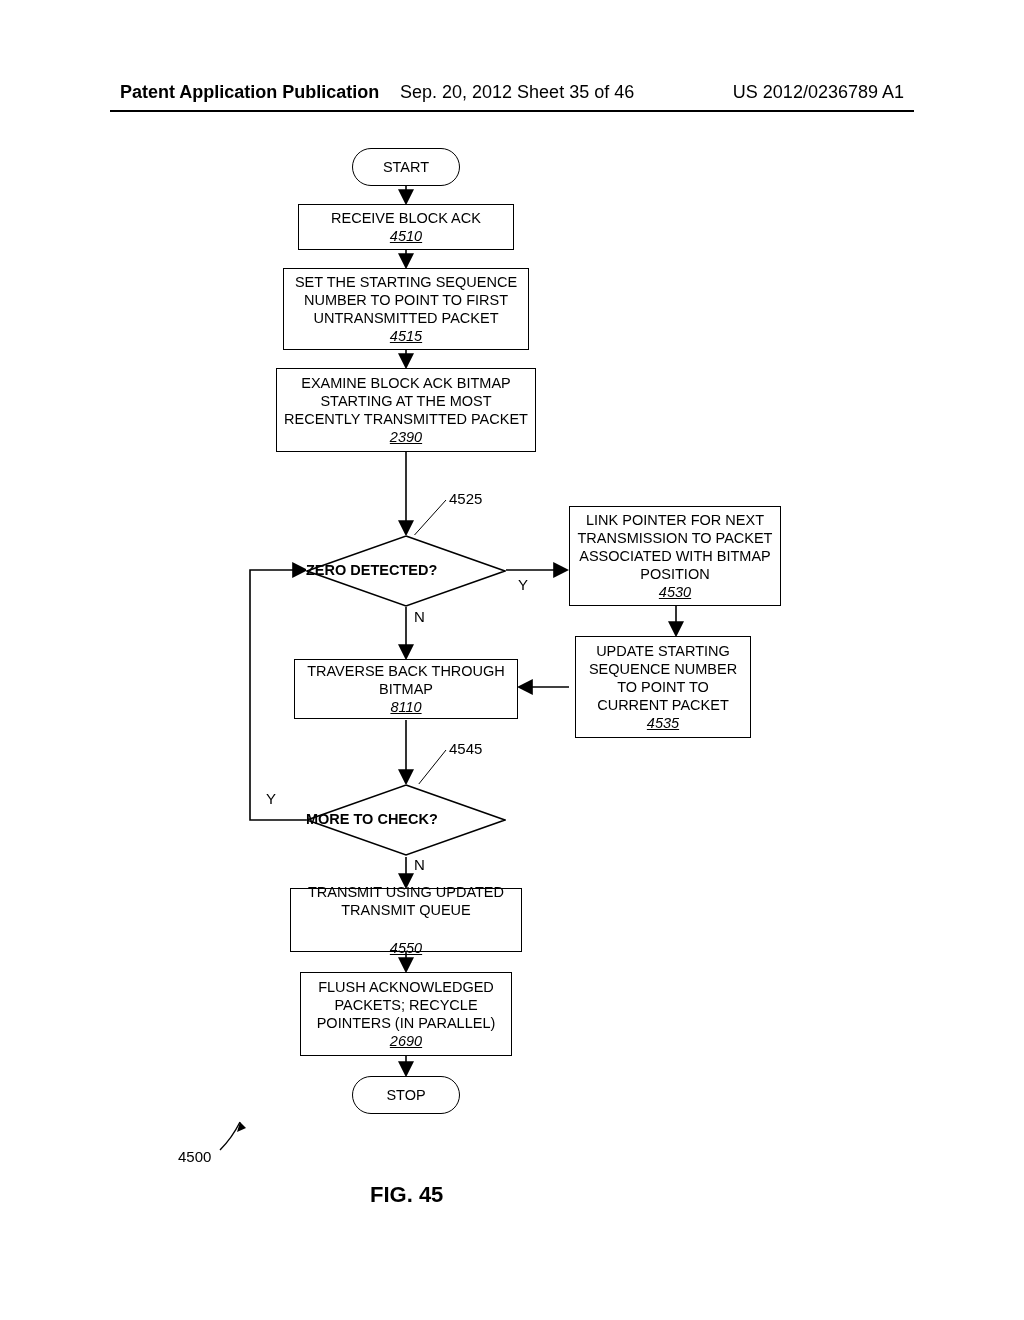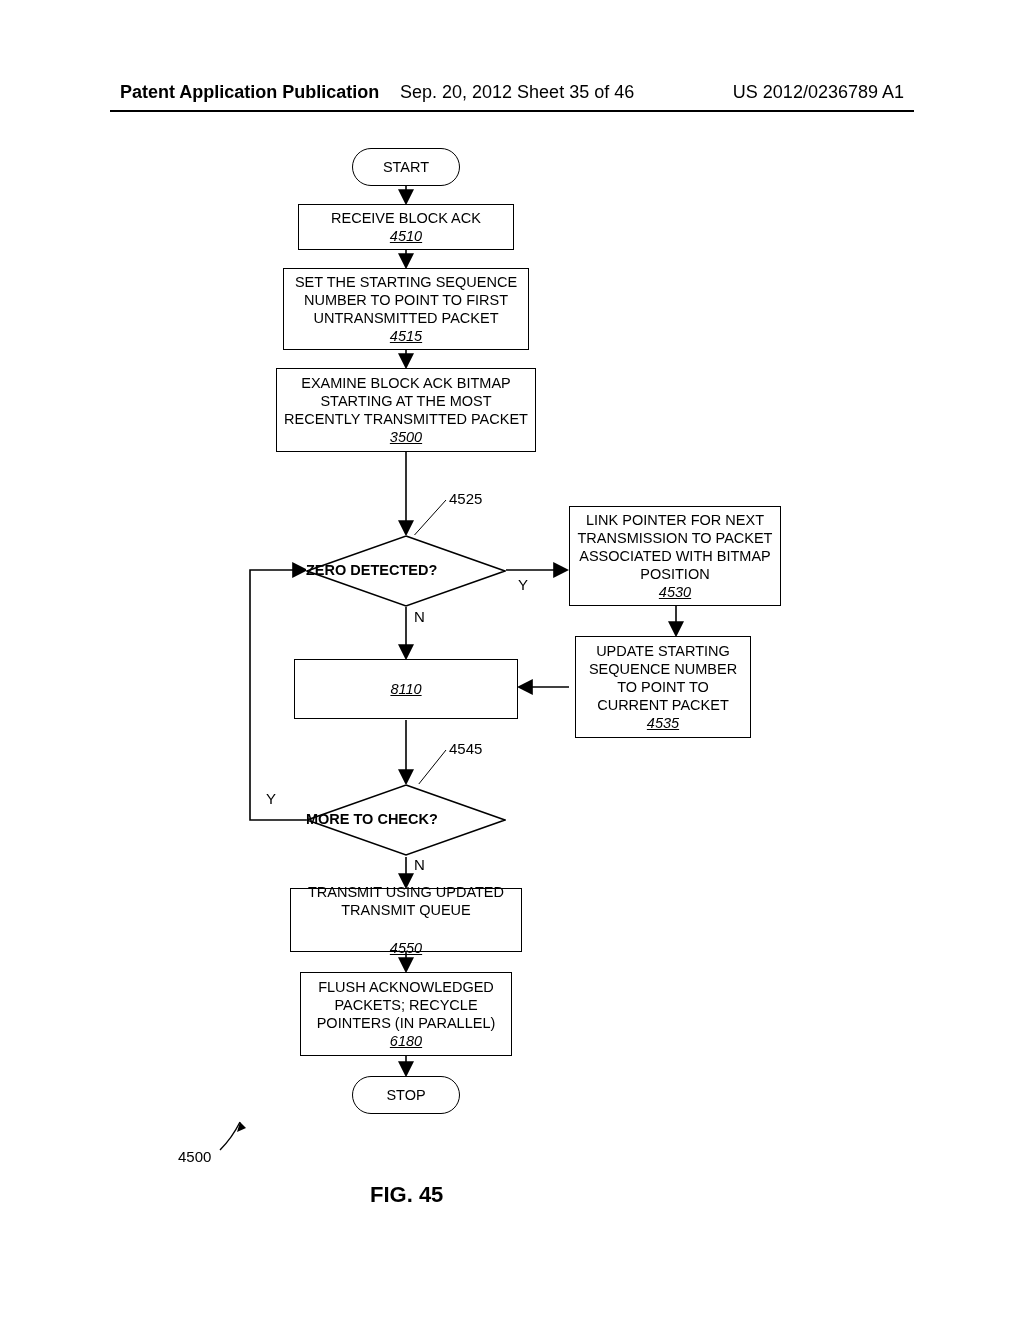--- a/index.html
+++ b/index.html
@@ -155,21 +155,21 @@
       <span class="ref">4510</span>
     </div>
 
     <div class="node" style="left:283px; top:128px; width:246px; height:82px;">
       <span>SET THE STARTING SEQUENCE NUMBER TO POINT TO FIRST UNTRANSMITTED PACKET</span>
       <span class="ref">4515</span>
     </div>
 
     <div class="node" style="left:276px; top:228px; width:260px; height:84px;">
       <span>EXAMINE BLOCK ACK BITMAP STARTING AT THE MOST RECENTLY TRANSMITTED PACKET</span>
-      <span class="ref">3500</span>
+      <span class="ref">2390</span>
     </div>
 
     <div class="diamond" style="left:306px; top:395px; width:200px; height:72px;">
       <svg width="200" height="72">
           <polygon points="100,1 199,36 100,71 1,36" fill="#fff" stroke="#000" stroke-width="1.6"></polygon>
         </svg>
       <div class="dlabel" style="top:27px;">ZERO DETECTED?</div>
     </div>
     <div class="lbl" style="left:449px; top:350px;">4525</div>
     <div class="lbl" style="left:518px; top:436px;">Y</div>
@@ -179,41 +179,42 @@
       <span>LINK POINTER FOR NEXT TRANSMISSION TO PACKET ASSOCIATED WITH BITMAP POSITION</span>
       <span class="ref">4530</span>
     </div>
 
     <div class="node" style="left:569px; top:496px; width:176px; height:102px;margin-left:6px;">
       <span>UPDATE STARTING SEQUENCE NUMBER TO POINT TO CURRENT PACKET</span>
       <span class="ref">4535</span>
     </div>
 
     <div class="node" style="left:294px; top:519px; width:224px; height:60px;">
+      <span>TRAVERSE BACK THROUGH BITMAP</span>
       <span class="ref">8110</span>
     </div>
 
     <div class="diamond" style="left:306px; top:644px; width:200px; height:72px;">
       <svg width="200" height="72">
           <polygon points="100,1 199,36 100,71 1,36" fill="#fff" stroke="#000" stroke-width="1.6"></polygon>
         </svg>
       <div class="dlabel" style="top:27px;">MORE TO CHECK?</div>
     </div>
     <div class="lbl" style="left:449px; top:600px;">4545</div>
     <div class="lbl" style="left:266px; top:650px;">Y</div>
     <div class="lbl" style="left:414px; top:716px;">N</div>
 
     <div class="node" style="left:290px; top:748px; width:232px; height:64px;gap:19px;">
       <span>TRANSMIT USING UPDATED TRANSMIT QUEUE</span>
       <span class="ref">4550</span>
     </div>
 
     <div class="node" style="left:300px; top:832px; width:212px; height:84px;">
       <span>FLUSH ACKNOWLEDGED PACKETS; RECYCLE POINTERS (IN PARALLEL)</span>
-      <span class="ref">6180</span>
+      <span class="ref">2690</span>
     </div>
 
     <div class="node terminator" style="left:352px; top:936px;">
       <span>STOP</span>
     </div>
 
     <div class="fig-ref" style="left:178px; top:1008px;">4500</div>
 
     <div class="fig-caption" style="left:370px; top:1042px;">FIG. 45</div>
 

